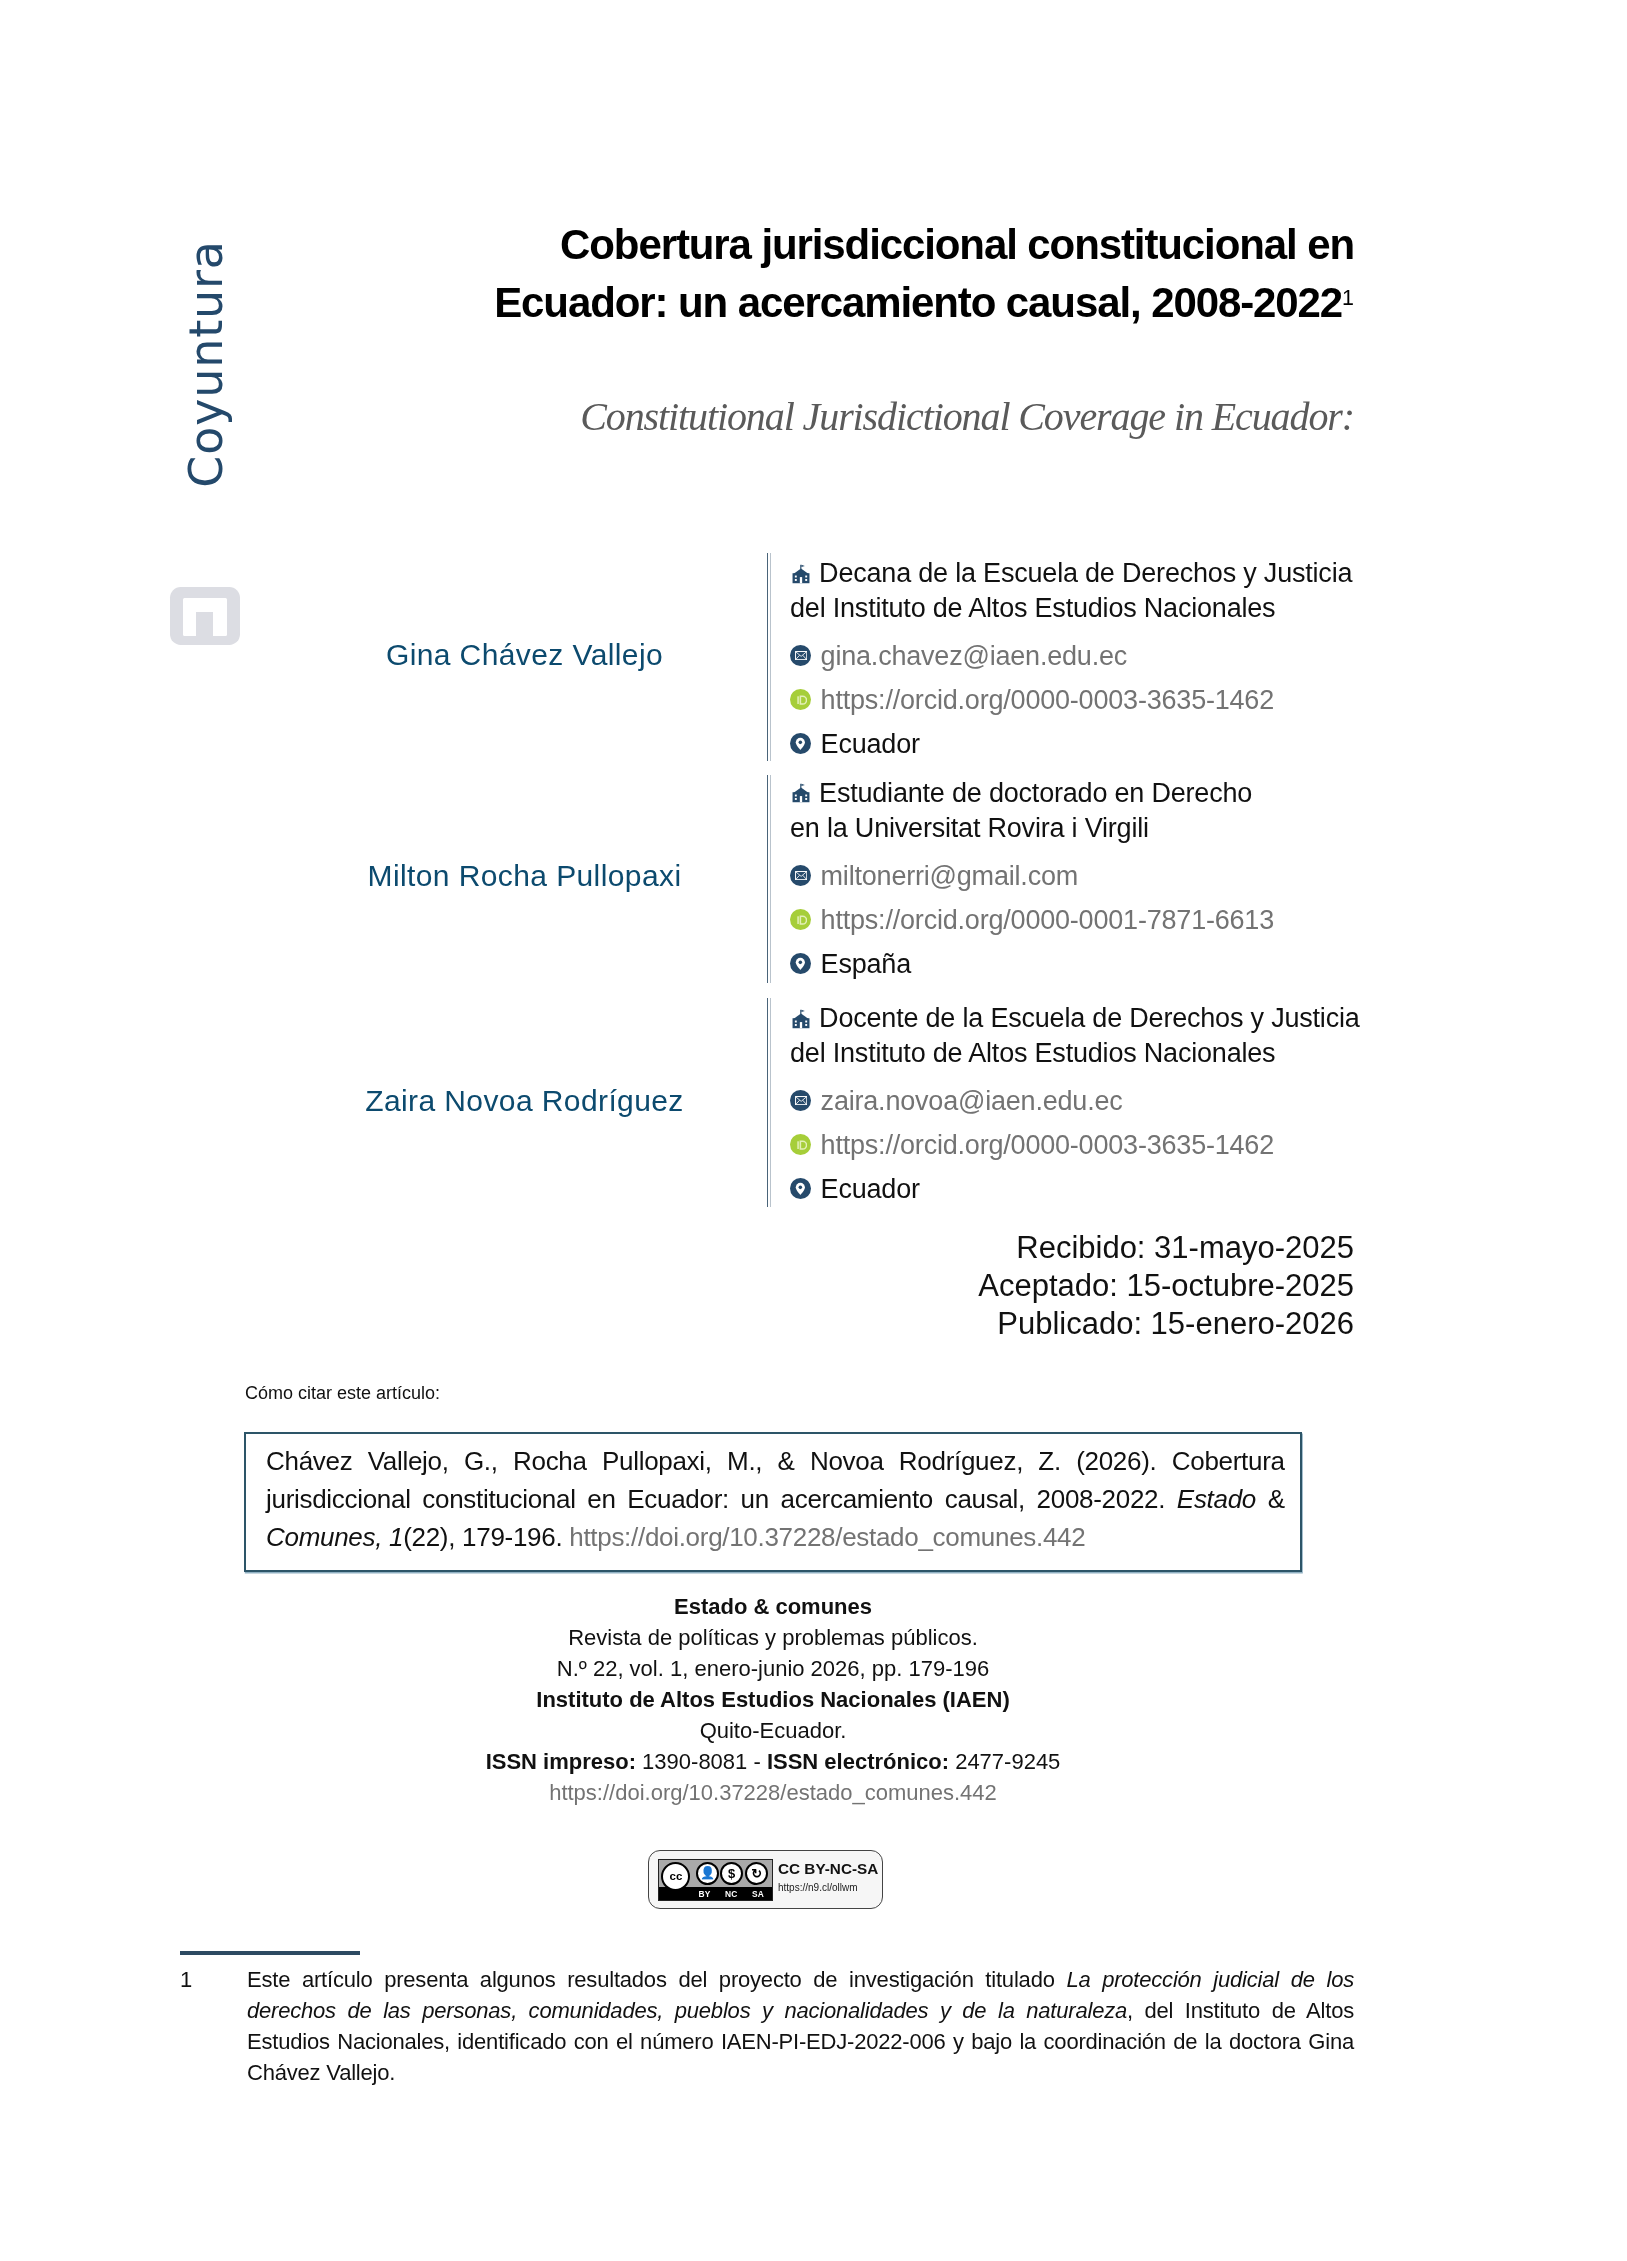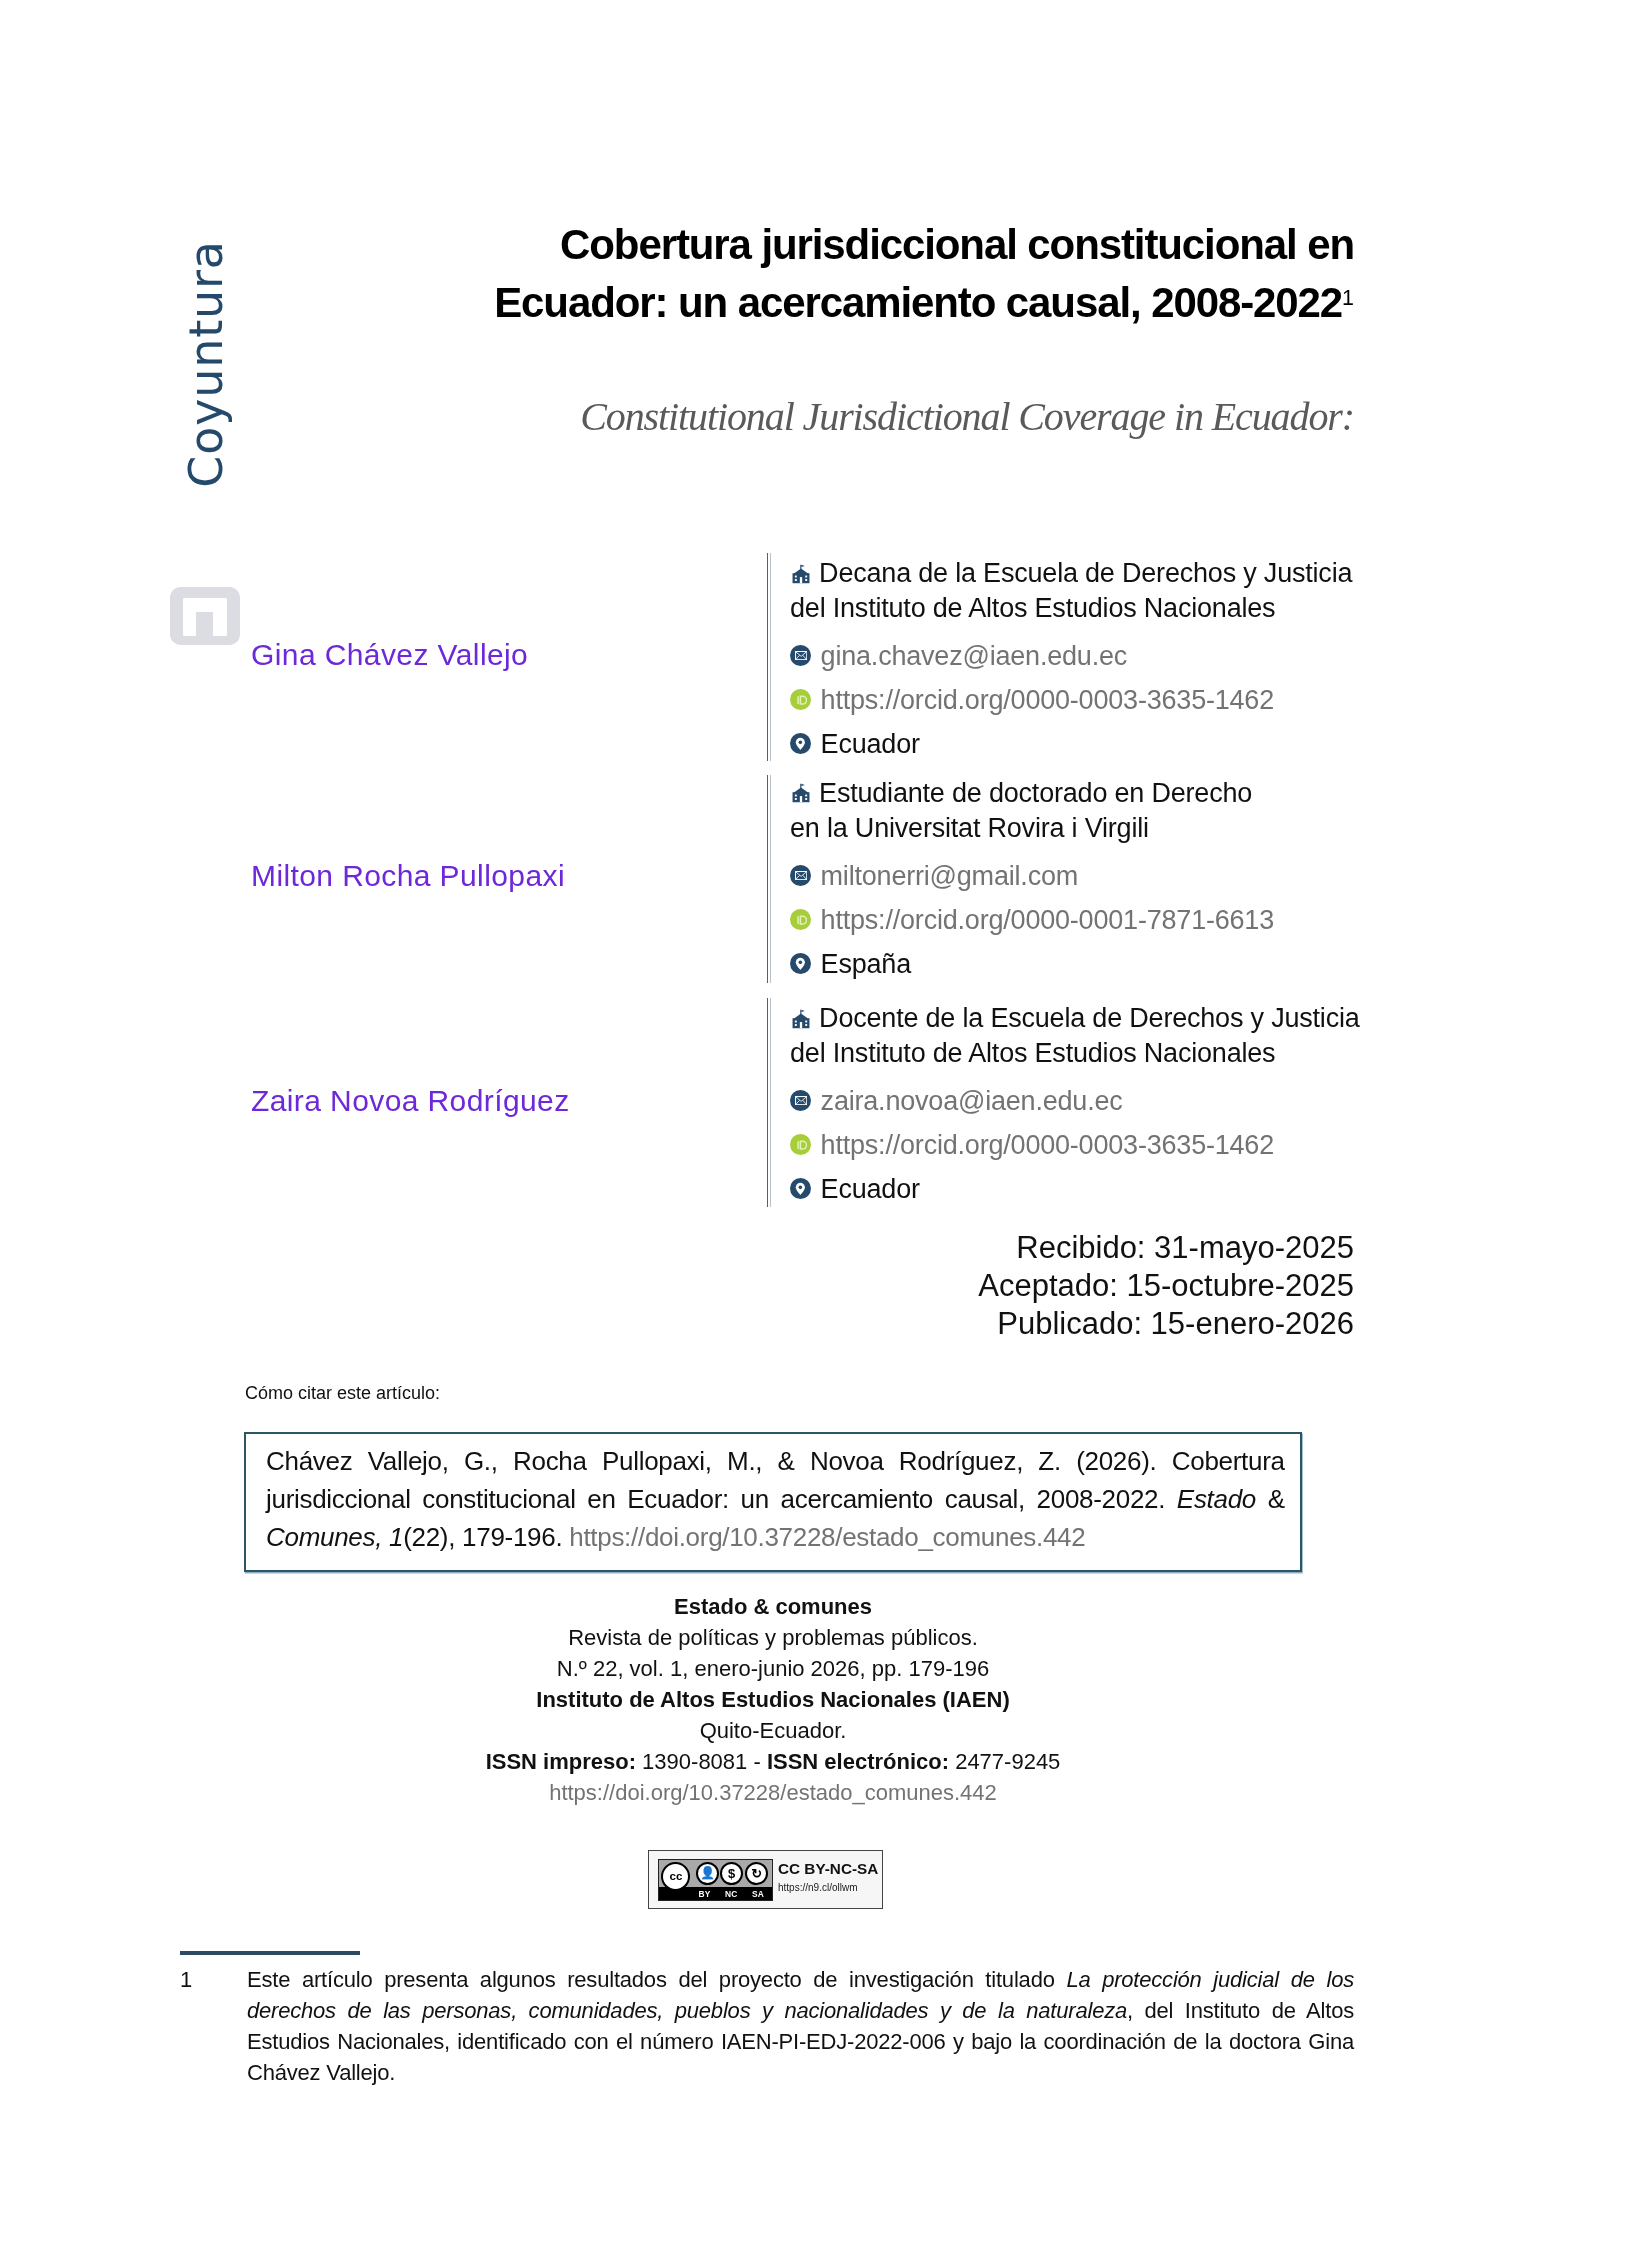--- a/index.html
+++ b/index.html
@@ -20,22 +20,22 @@
   .title { right:274px; top:216px; width:995px; text-align:right;
     font-family:"Liberation Sans", sans-serif; font-weight:bold; font-size:42px; line-height:58px;
     letter-spacing:-1.1px; color:#000; }
   .title sup { font-size:21.4px; vertical-align:top; position:relative; top:-4.6px; letter-spacing:0; font-weight:normal; }
   .subtitle { right:274px; top:387px; width:995px; text-align:right;
     font-family:Liberation Serif, serif; font-style:italic; font-size:40px; line-height:59px;
     letter-spacing:-1.1px; color:#5a5a5a; }
 
   
   .author { left:0; width:1628px; }
-  .author .name { position:absolute; right:918px; width:459px; text-align:left;
-    font-size:30px; color:#6d28d9; letter-spacing:0.4px; }
+  .author .name { position:absolute; right:874px; width:459px; text-align:center;
+    font-size:30px; color:#0c4a6e; letter-spacing:0.4px; }
   .author .rule { position:absolute; left:767px; width:2.3px; border-left:1.5px solid #4a6479; border-right:1.5px solid #b9c3cc; }
   .author .details { position:absolute; left:790px; width:582px; font-size:27px; color:#111; letter-spacing:-0.2px; }
   .line { height:44px; line-height:44px; white-space:nowrap; display:flex; align-items:center; }
   .line.aff1 { height:35px; line-height:35px; }
   .line.aff2 { height:35px; line-height:35px; margin-bottom:7.7px; }
   .ico { display:inline-flex; align-items:center; justify-content:center; width:21.4px; height:21.4px;
     border-radius:50%; margin-right:9.2px; flex:0 0 21.4px; }
   .ico.navy { background:#264a6b; }
   .ico.green { background:#a6ce39; }
   .ico.school { border-radius:0; background:none; width:20px; margin-right:7.7px; }
@@ -50,21 +50,21 @@
     box-shadow:0.8px 1.5px 0 #8fb0c2; }
   .cite-text { position:absolute; left:20px; top:7.7px; right:15.3px; font-size:26px; line-height:38px;
     color:#111; text-align:justify; letter-spacing:-0.3px; }
   .cite-text i { font-style:italic; }
 
   
   .journal { left:306px; top:1591px; width:934px; text-align:center; font-size:22px; line-height:31px; color:#111; }
   .journal .b { font-weight:bold; }
 
   
-  .cc { left:648px; top:1850px; width:233px; height:57px; border:1.5px solid #444; border-radius:0; background:#f6f6f6; }
+  .cc { left:648px; top:1850px; width:233px; height:57px; border:1.5px solid #444; border-radius:12px; background:#f6f6f6; }
   .cc .left { position:absolute; left:9.2px; top:7.7px; width:113px; height:40px; background:#a9a9a9; border:0.8px solid #222; }
   .cc .left .bar { position:absolute; left:0; bottom:0; width:100%; height:12.3px; background:#000; }
   .cc .left .lbls { position:absolute; left:32px; bottom:0.8px; width:80px; display:flex; justify-content:space-around;
     color:#fff; font-size:8.4px; font-weight:bold; }
   .cc .circ { position:absolute; border-radius:50%; background:#fff; border:2.3px solid #000; box-sizing:border-box;
     display:flex; align-items:center; justify-content:center; font-weight:bold; color:#000; }
   .cc .right1 { position:absolute; left:129px; top:9.2px; font-size:15.3px; font-weight:bold; color:#111; }
   .cc .right2 { position:absolute; left:129px; top:31px; font-size:10px; color:#222; }
 
   

